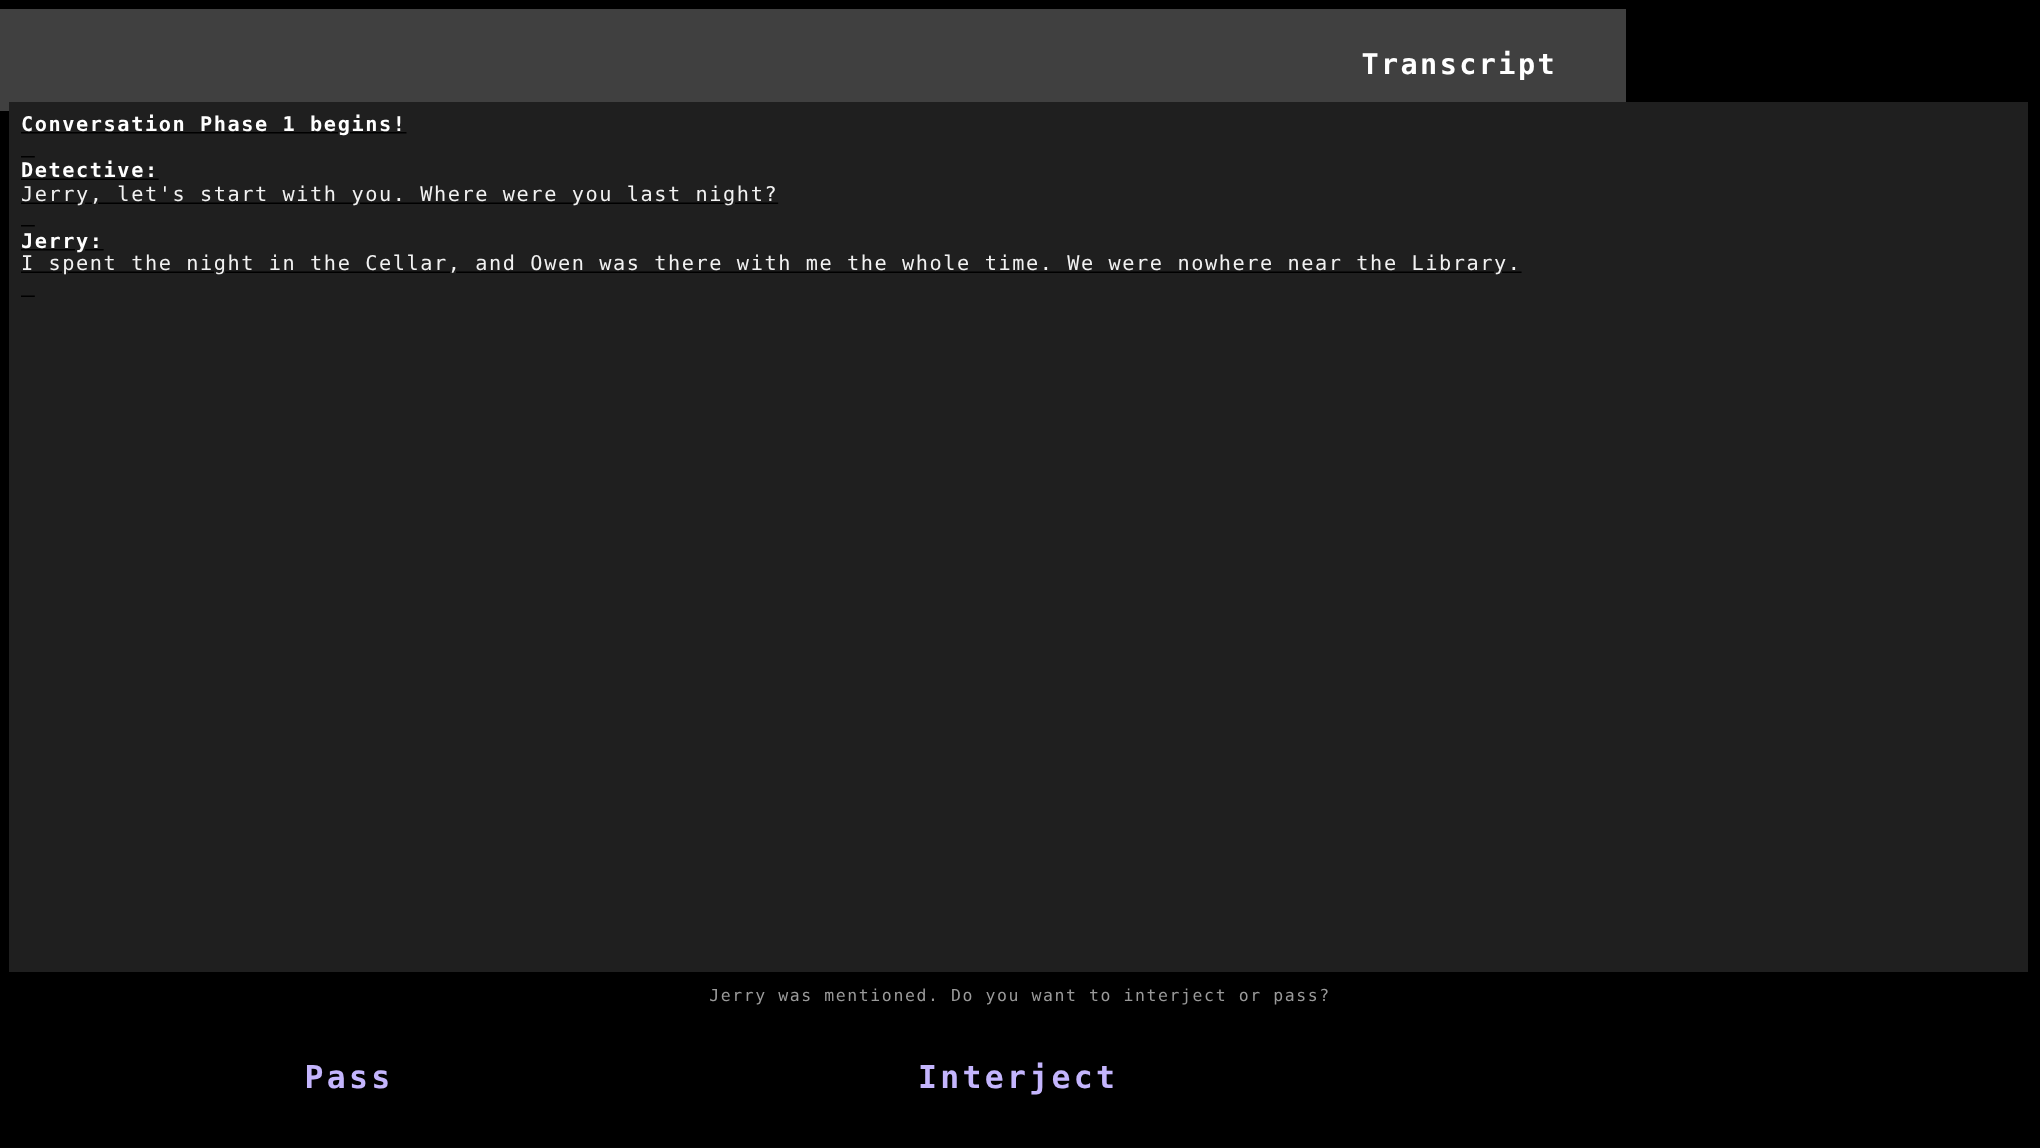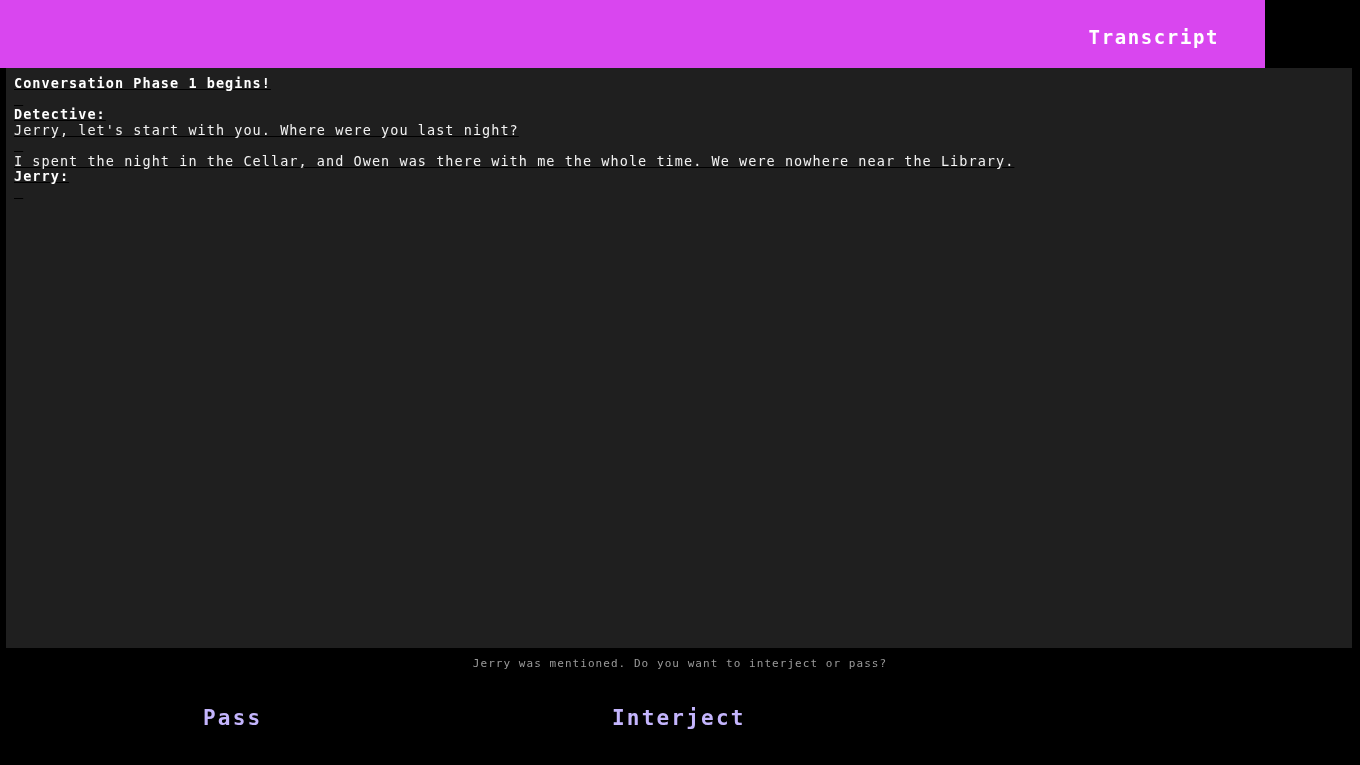--- a/index.html
+++ b/index.html
@@ -19,24 +19,24 @@
     position: relative;
     width: 1360px;
     height: 765px;
     background: #000000;
   }
 
   
   .header {
     position: absolute;
     left: 0;
-    top: 0;
-    width: 1265px;
+    top: 6px;
+    width: 1084px;
     height: 68px;
-    background: #d946ef;
+    background: #404040;
   }
   .header-title {
     position: absolute;
     right: 46px;
     top: 28px;
     color: #ffffff;
     font-size: 19px;
     line-height: 19px;
     letter-spacing: 1.6px;
     font-weight: 700;
@@ -136,22 +136,22 @@
     <div class="header-title">Transcript</div>
   </div>
 
   <div class="transcript-panel">
     <div class="transcript-body">
         <div class="t-line system">Conversation Phase 1 begins!</div>
         <div class="t-line blank">&nbsp;</div>
         <div class="t-line speaker">Detective:</div>
         <div class="t-line ">Jerry, let's start with you. Where were you last night?</div>
         <div class="t-line blank">&nbsp;</div>
+        <div class="t-line speaker">Jerry:</div>
         <div class="t-line ">I spent the night in the Cellar, and Owen was there with me the whole time. We were nowhere near the Library.</div>
-        <div class="t-line speaker">Jerry:</div>
         <div class="t-line blank">&nbsp;</div>
       </div>
   </div>
 
   <div class="prompt">
     <div class="prompt-text">Jerry was mentioned. Do you want to interject or pass?</div>
   </div>
 
   <div class="choices">
     <button class="choice-btn choice-pass">Pass</button>

